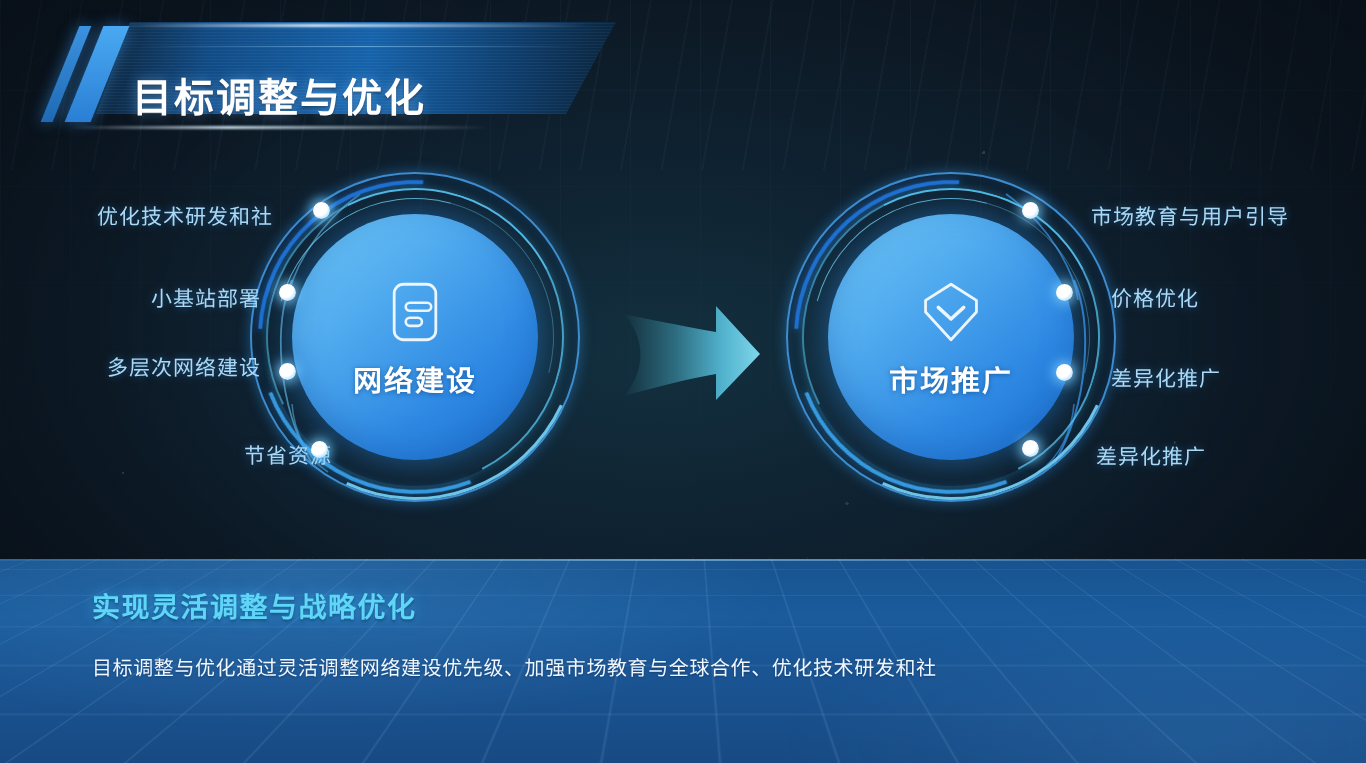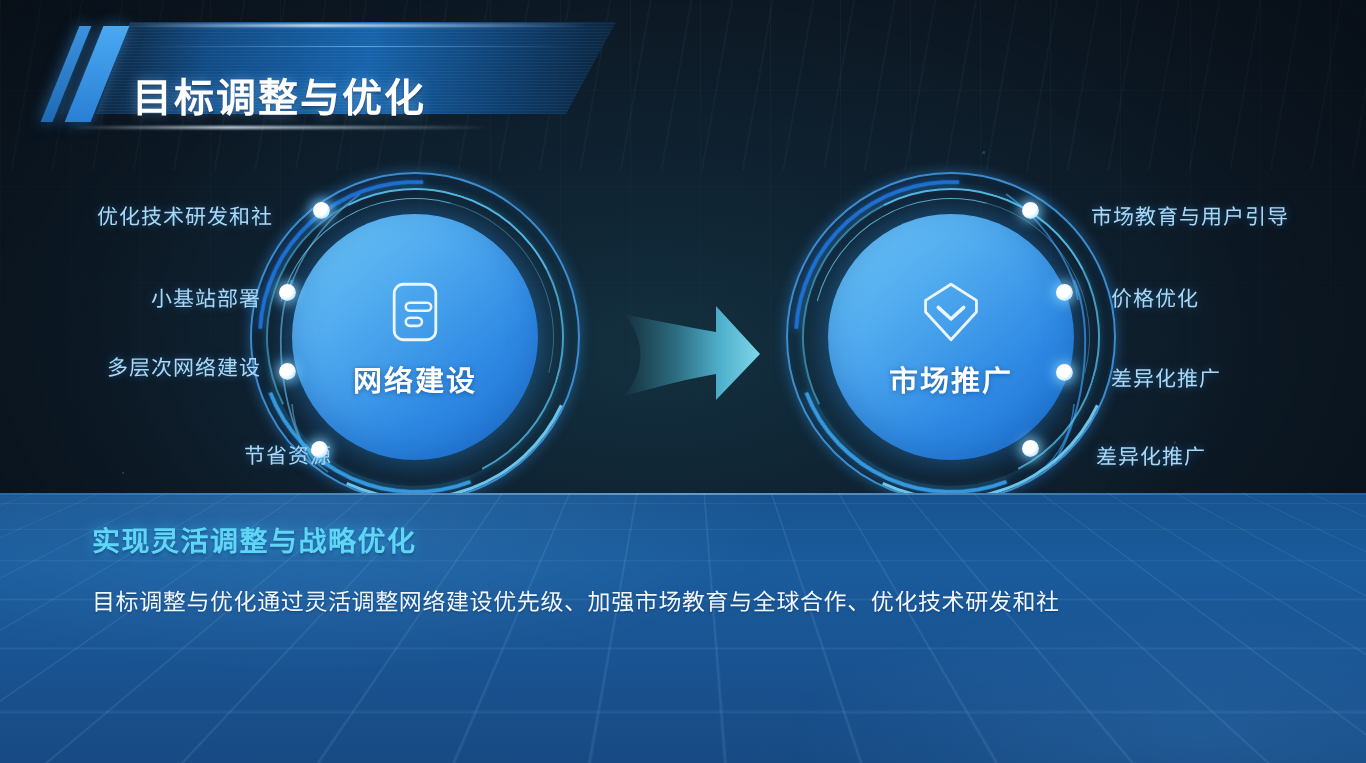--- a/index.html
+++ b/index.html
@@ -188,21 +188,21 @@
     letter-spacing:1px;
   }
   #group-left .side-label  { text-align:right; right:auto; }
   #group-right .side-label { text-align:center; }
 
   
   #flow-arrow { position:absolute; left:620px; top:288px; width:150px; height:130px; }
 
   
   #bottom-panel {
-    position:absolute; left:0; bottom:0; width:1366px; height:270px;
+    position:absolute; left:0; bottom:0; width:1366px; height:204px;
     background:linear-gradient(180deg, #18538f 0%, #1a5b9c 28%, #1a5391 62%, #174a83 100%);
     overflow:hidden;
   }
   #bottom-panel .bp-lines {
     position:absolute; left:-25%; right:-25%; top:-60px; height:360px;
     background:
       repeating-linear-gradient(90deg, rgba(170,225,255,.13) 0 1px, transparent 1px 52px),
       repeating-linear-gradient(0deg, rgba(170,225,255,.09) 0 1px, transparent 1px 30px);
     transform:perspective(420px) rotateX(64deg);
     transform-origin:top center;
@@ -218,21 +218,21 @@
     position:absolute; left:0; top:0; width:100%; height:2px;
     background:linear-gradient(90deg, rgba(150,215,255,.1), rgba(170,225,255,.5), rgba(150,215,255,.1));
   }
   .bp-inner { position:absolute; left:92px; top:26px; right:60px; }
   .bp-heading {
     font-size:28px; font-weight:bold; color:#5fd6f7; letter-spacing:1.5px;
     text-shadow:0 0 14px rgba(60,190,250,.55), 0 2px 3px rgba(5,35,70,.5);
     margin-bottom:24px;
   }
   .bp-body {
-    font-size:23px; color:#f0f7ff; line-height:38px; letter-spacing:.6px;
+    font-size:20px; color:#f0f7ff; line-height:38px; letter-spacing:.6px;
     max-width:1040px;
     text-shadow:0 1px 2px rgba(5,35,70,.45);
   }
 </style>
 </head>
 <body>
 
 <div id="stage">
 
   <div class="bg-base"></div>

